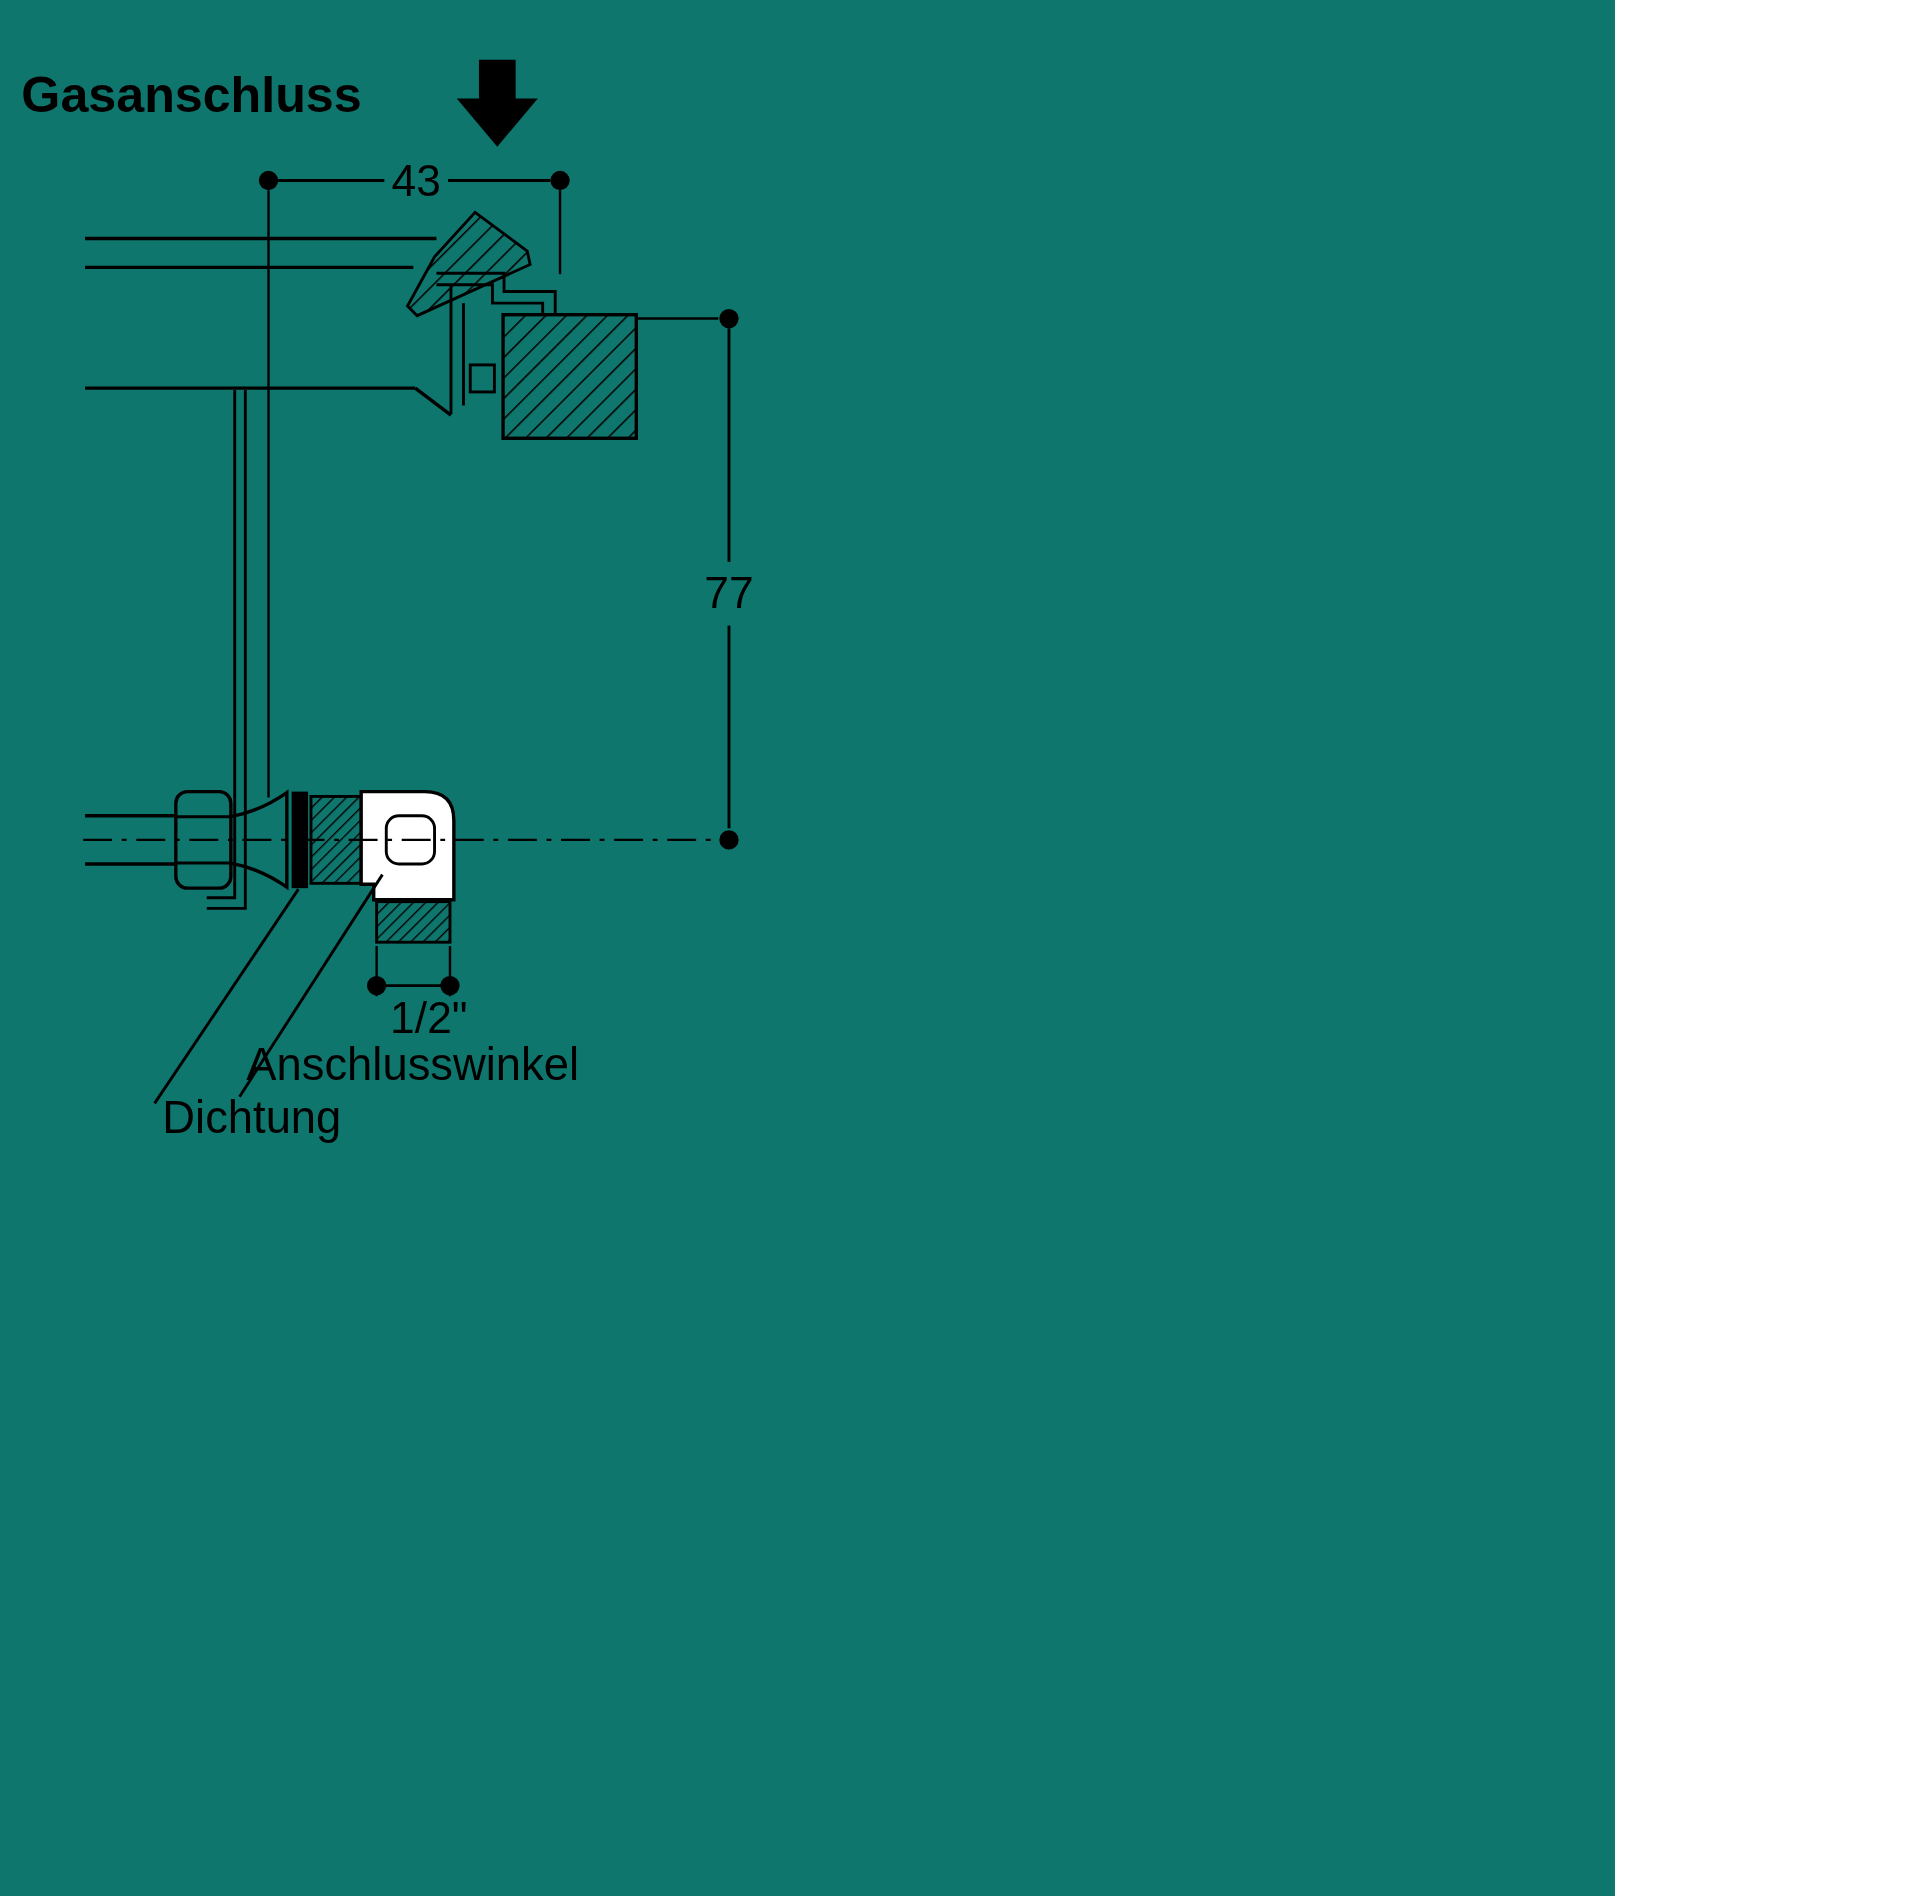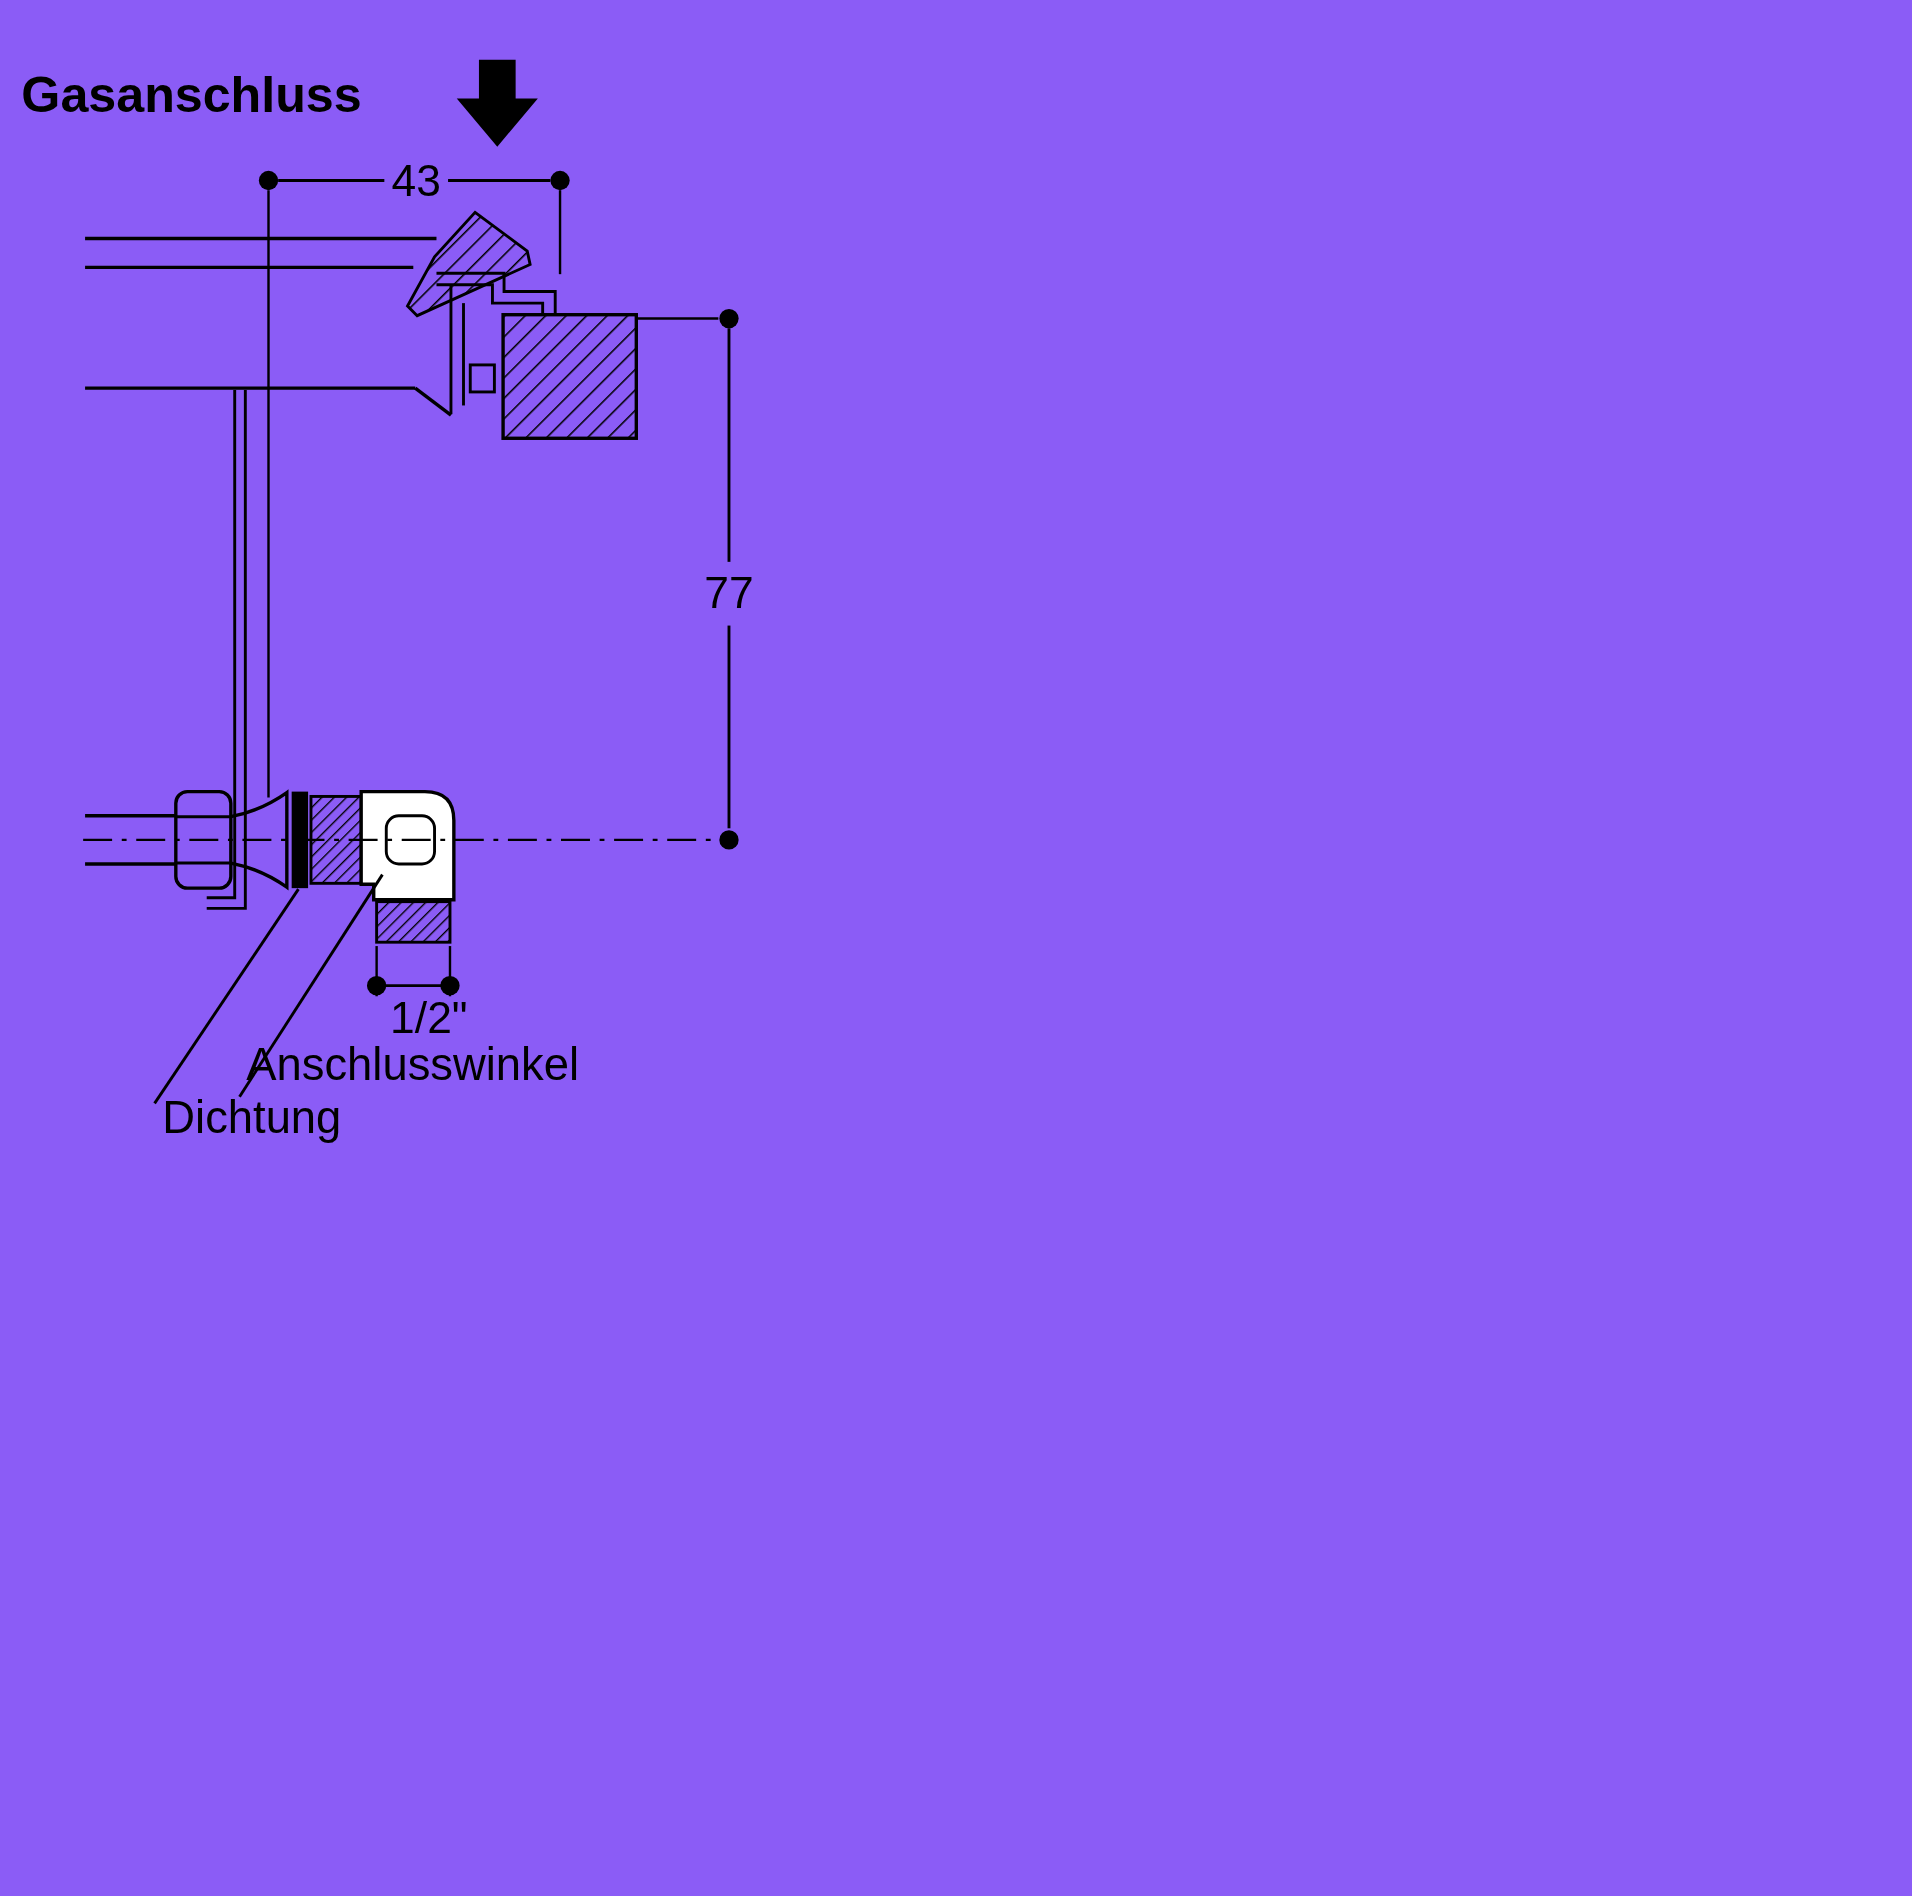--- a/index.html
+++ b/index.html
@@ -2,23 +2,23 @@
 <html><head>
 <meta charset="utf-8">
 <style>
   html, body {
     margin: 0;
     padding: 0;
     background: #ffffff;
   }
   .page {
     position: relative;
-    width: 1912px;
+    width: 1615px;
     height: 1896px;
-    background: #8b5cf6;
+    background: #0f766e;
     overflow: hidden;
     font-family: "Liberation Sans", "DejaVu Sans", sans-serif;
   }
   svg {
     position: absolute;
     top: 0;
     left: 0;
   }
   text {
     font-family: "Liberation Sans", "DejaVu Sans", sans-serif;

